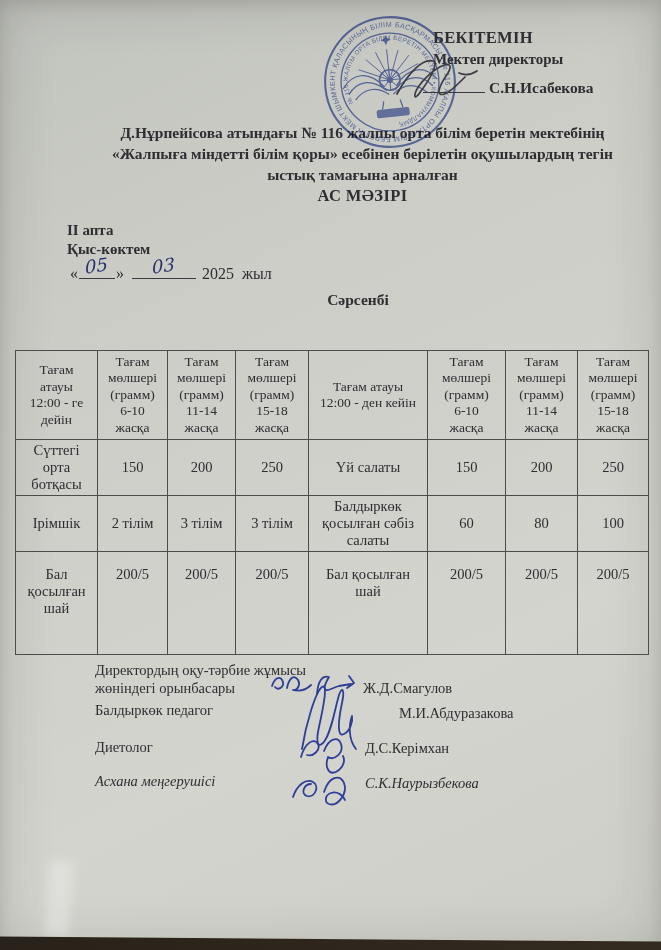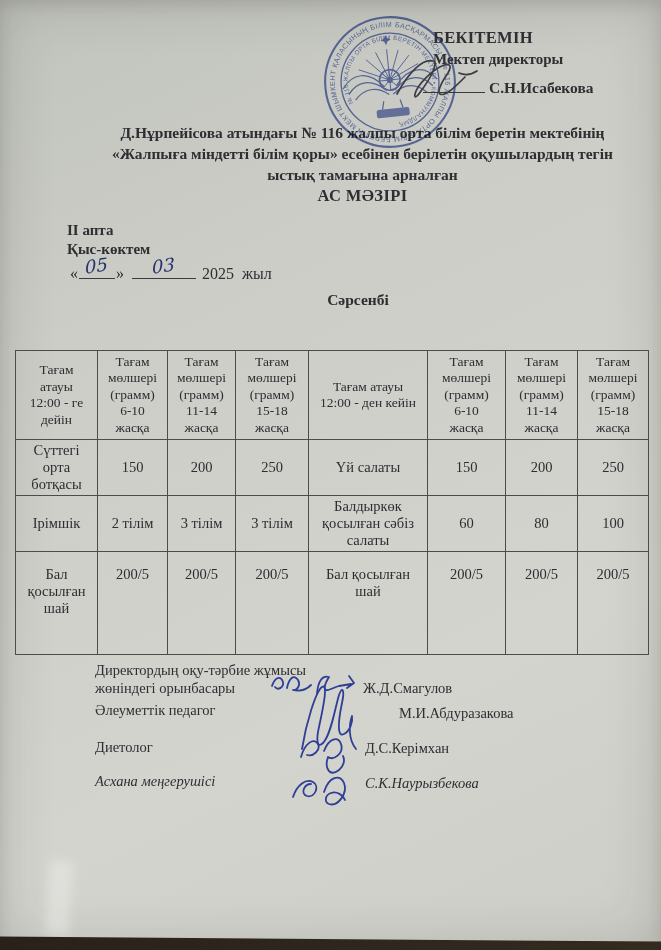--- a/index.html
+++ b/index.html
@@ -213,21 +213,21 @@
 
     <div class="sig-row" style="top:0;height:52px;margin-top:13px;">
       <div class="sig-role">Директордың оқу-тәрбие жұмысы жөніндегі орынбасары</div>
       <svg class="sig-svg" style="left:173px;top:2px;" width="118" height="42" viewBox="0 0 118 42">
         <path class="sig-ink" d="M4,28 c3,-9 9,-11 11,-4 c1,5 -5,9 -8,5 m12,1 c2,-10 7,-14 11,-8 c3,5 -1,11 -5,10 c8,2 14,-1 18,-5 m6,9 c1,-14 6,-19 12,-17 c-5,8 -6,14 -1,13 c4,-1 7,-3 11,-4 l12,-2 m-2,-8 l5,7 l-7,5"></path>
       </svg>
       <div class="sig-name" style="left:268px;top:24px;">Ж.Д.Смагулов</div>
     </div>
 
     <div class="sig-row" style="top:52px;height:38px;">
-      <div class="sig-role" style="top:6px;">Әлеуметтік педагог</div>
+      <div class="sig-role" style="top:6px;">Балдыркөк педагог</div>
       <svg class="sig-svg" style="left:195px;top:-18px;" width="75" height="85" viewBox="0 0 75 85">
         <path class="sig-ink" d="M12,72 C16,46 26,14 32,10 c6,-4 2,17 -3,40 c-3,13 -2,22 4,16 c8,-8 12,-35 16,-48 c3,-9 6,-6 3,8 c-4,19 -5,35 2,31 c6,-3 9,-12 8,-18 c-3,8 -4,23 4,33"></path>
       </svg>
       <div class="sig-name" style="left:270px;top:10px;margin-left:34px;">М.И.Абдуразакова</div>
     </div>
 
     <div class="sig-row" style="top:90px;height:34px;">
       <div class="sig-role">Диетолог</div>
       <svg class="sig-svg" style="left:200px;top:-8px;" width="62" height="58" viewBox="0 0 62 58">
         <path class="sig-ink" d="M6,32 c4,-14 13,-20 17,-13 c3,6 -5,13 -11,11 m17,-4 c5,-13 14,-15 17,-7 c3,9 -7,17 -13,13 c-4,12 2,20 11,13 c5,-4 6,-10 4,-14"></path>

